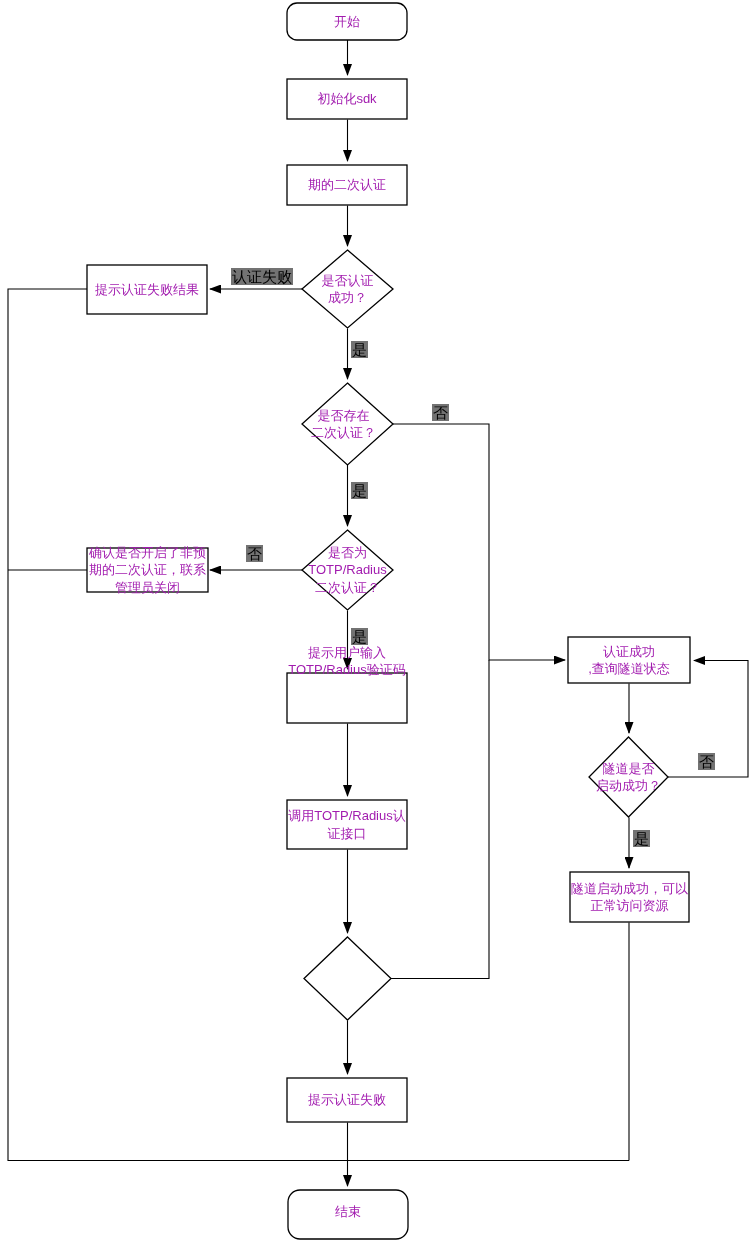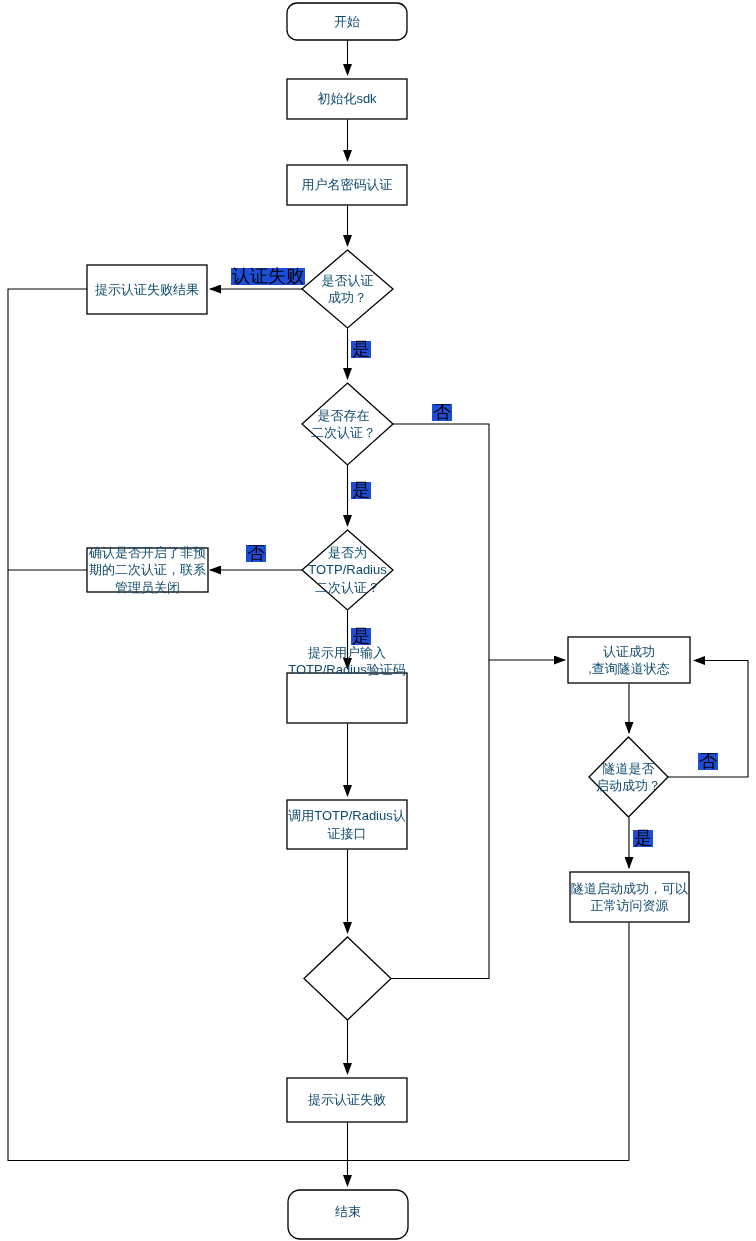--- a/index.html
+++ b/index.html
@@ -14,29 +14,29 @@
   .canvas svg { position: absolute; left: 0; top: 0; }
   .node-label {
     position: absolute;
     display: flex;
     align-items: center;
     justify-content: center;
     text-align: center;
     font-size: 13px;
     line-height: 1.32;
     white-space: pre-line;
-    color: #0c4a6e;
+    color: #a21caf;
     pointer-events: none;
   }
   .edge-label {
     position: absolute;
-    font-size: 18px;
+    font-size: 15px;
     line-height: 17px;
     white-space: nowrap;
-    background: #1d4ed8;
+    background: #737373;
     padding: 0 1px;
     color: #000000;
     pointer-events: none;
     text-align: right;
   }
   .shape { fill: #ffffff; stroke: #000000; stroke-width: 1.3; }
   .edge  { fill: none; stroke: #000000; stroke-width: 1.1; }
 </style>
 </head>
 <body>
@@ -88,21 +88,21 @@
       <rect class="shape" x="287" y="1078" width="120" height="44"></rect>
       <rect class="shape" x="568" y="637" width="122" height="46"></rect>
       <polygon class="shape" points="628.5,737 668,777 628.5,817 589,777"></polygon>
       <rect class="shape" x="570" y="872" width="119" height="50"></rect>
       <rect class="shape" x="288" y="1190" width="120" height="49" rx="12" ry="12"></rect>
     </g>
   </svg>
 
   <div class="node-label" style="left:287px; top:3px; width:120px; height:37px;">开始</div>
   <div class="node-label" style="left:287px; top:79px; width:120px; height:40px;">初始化sdk</div>
-  <div class="node-label" style="left:287px; top:165px; width:120px; height:40px;">用户名密码认证</div>
+  <div class="node-label" style="left:287px; top:165px; width:120px; height:40px;">期的二次认证</div>
   <div class="node-label" style="left:302px; top:250px; width:91px; height:78px;">是否认证
 成功？</div>
   <div class="node-label" style="left:87px; top:265px; width:120px; height:49px;">提示认证失败结果</div>
   <div class="node-label" style="left:298px; top:383px; width:91px; height:82px;">是否存在
 二次认证？</div>
   <div class="node-label" style="left:302px; top:530px; width:91px; height:80px;">是否为
 TOTP/Radius
 二次认证？</div>
   <div class="node-label" style="left:87px; top:548px; width:121px; height:44px;border-radius:17px;">确认是否开启了非预
 期的二次认证，联系

